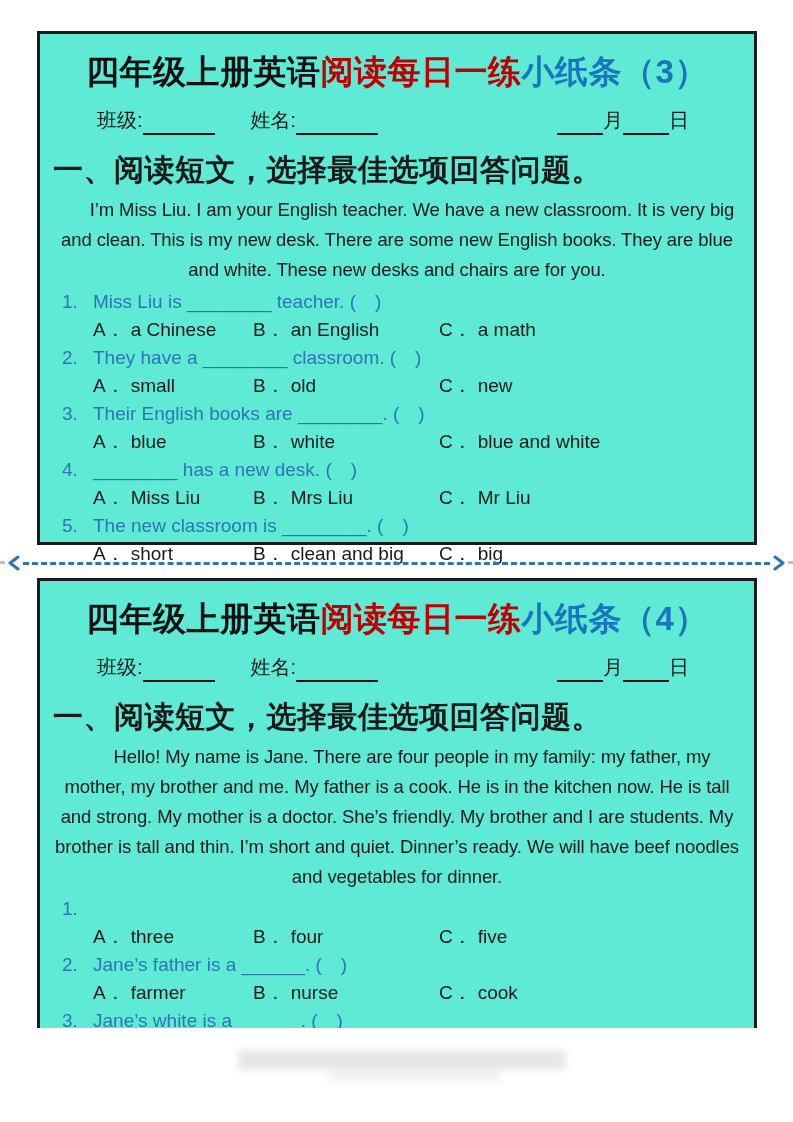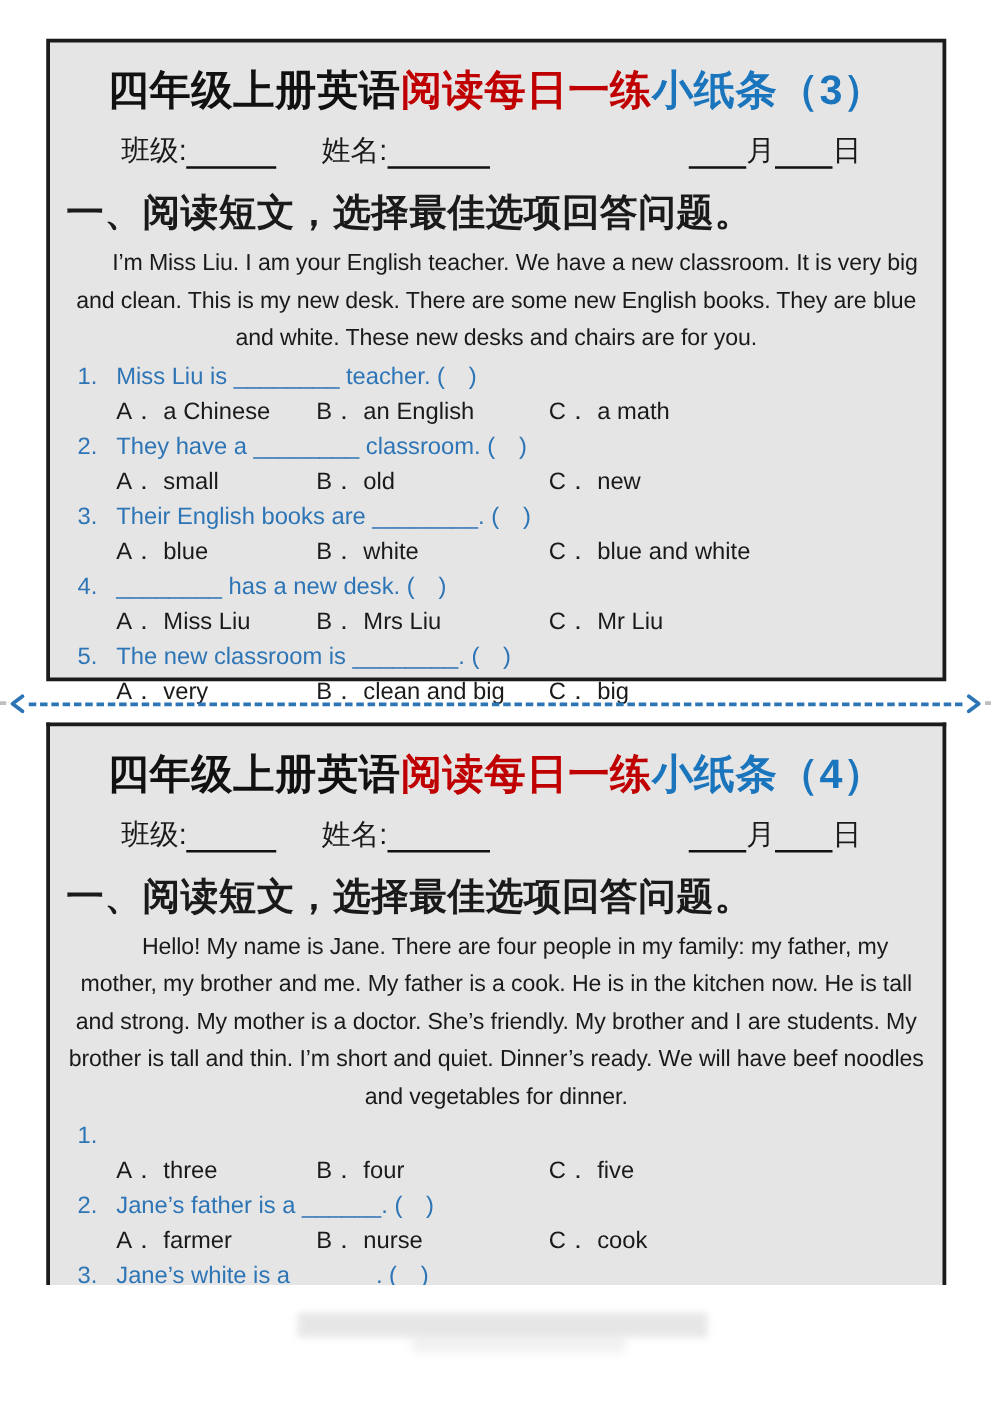--- a/index.html
+++ b/index.html
@@ -8,37 +8,37 @@
   *{box-sizing:border-box; margin:0; padding:0;}
   html,body{width:793px; height:1122px;}
   body{
     background:#ffffff;
     font-family:"Liberation Sans", sans-serif;
     color:var(--ink);
     position:relative;
     overflow:hidden;
   }
   .sheet{
-    position:absolute; left:37px; width:720px; background:#e5e5e5;
+    position:absolute; left:37px; width:720px; background:#5eead4;
     border:3px solid #1b1b1b;
   }
   #sheet1{top:31px; height:514px;}
   #sheet2{top:578px; height:450px; border-bottom:none; overflow:hidden;}
   .sheet-inner{padding:10px 13px 0 13px;}
 
   .ws-title{
     text-align:center; font-weight:bold; font-size:33px; line-height:40px;
     margin-top:8px; letter-spacing:0.5px; white-space:nowrap;
   }
   .ws-title .t-black{color:#111;}
   .ws-title .t-red{color:var(--red);}
   .ws-title .t-blue{color:var(--tblue);}
 
   .header-line{
-    display:flex; align-items:flex-end; font-size:23px; line-height:30px;
+    display:flex; align-items:flex-end; font-size:20px; line-height:30px;
     margin-top:13px; padding-left:44px; padding-right:52px; white-space:nowrap;
   }
   .blank{
     display:inline-block; border-bottom:2px solid #111; height:24px;
     vertical-align:bottom;
   }
   .blank.b-class{width:72px;}
   .blank.b-name{width:82px; margin-right:0;}
   .blank.b-date{width:46px;}
   .hgap1{width:36px;}
@@ -192,21 +192,21 @@
           </span>
       </div>
 
       <div class="q-row">
         <span class="q-num">5.</span>
         <span>The new classroom is ________. (　)</span>
       </div>
       <div class="opt-row">
         <span class="opt opt-a">
             <span class="opt-label">A．</span>
-            <span>very</span>
+            <span>short</span>
           </span>
         <span class="opt opt-b">
             <span class="opt-label">B．</span>
             <span>clean and big</span>
           </span>
         <span class="opt opt-c">
             <span class="opt-label">C．</span>
             <span>big</span>
           </span>
       </div>

